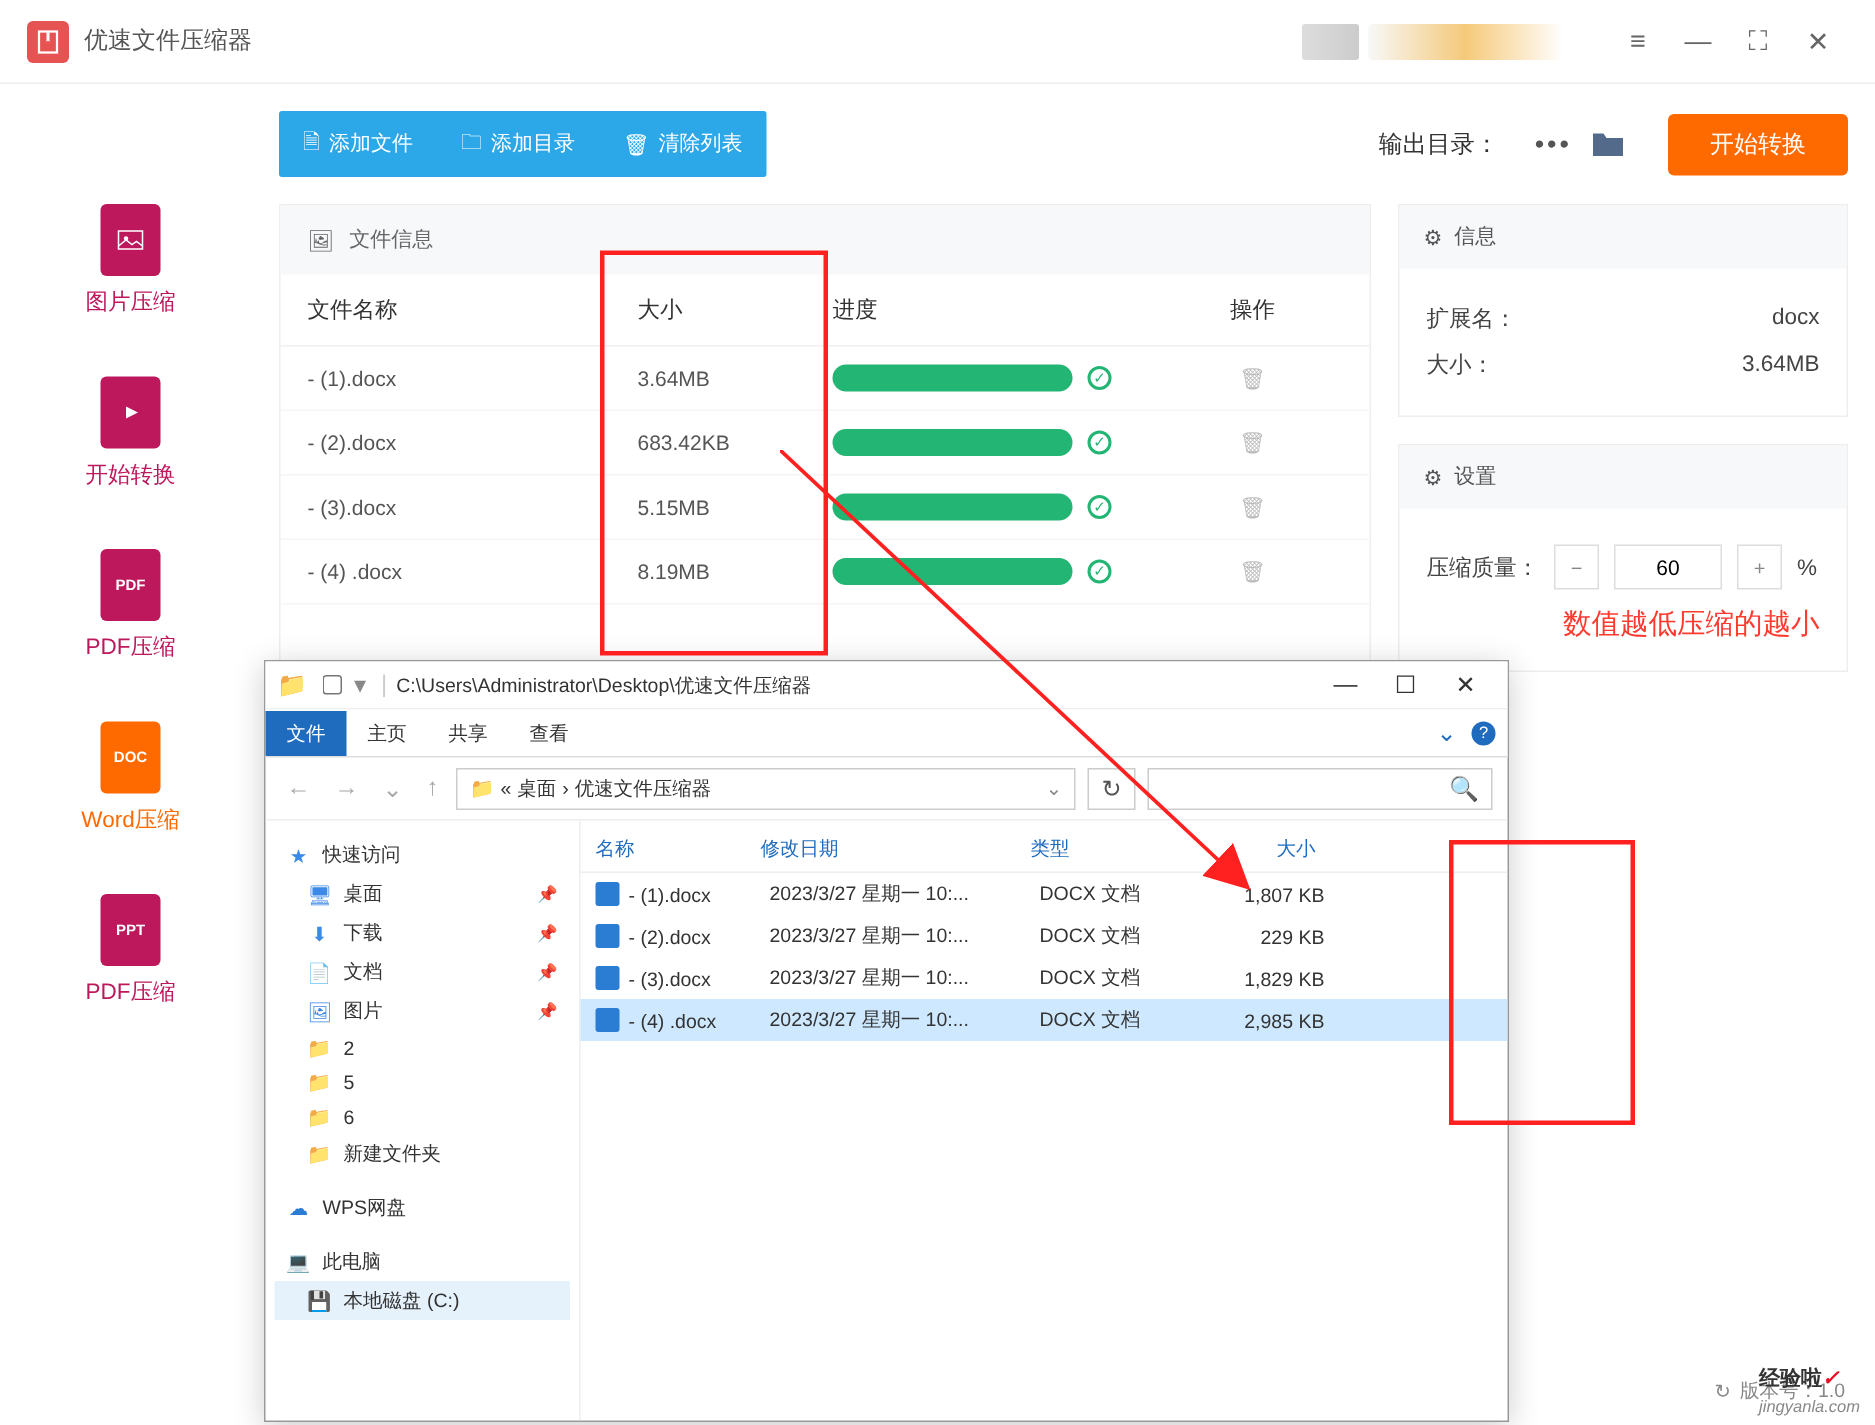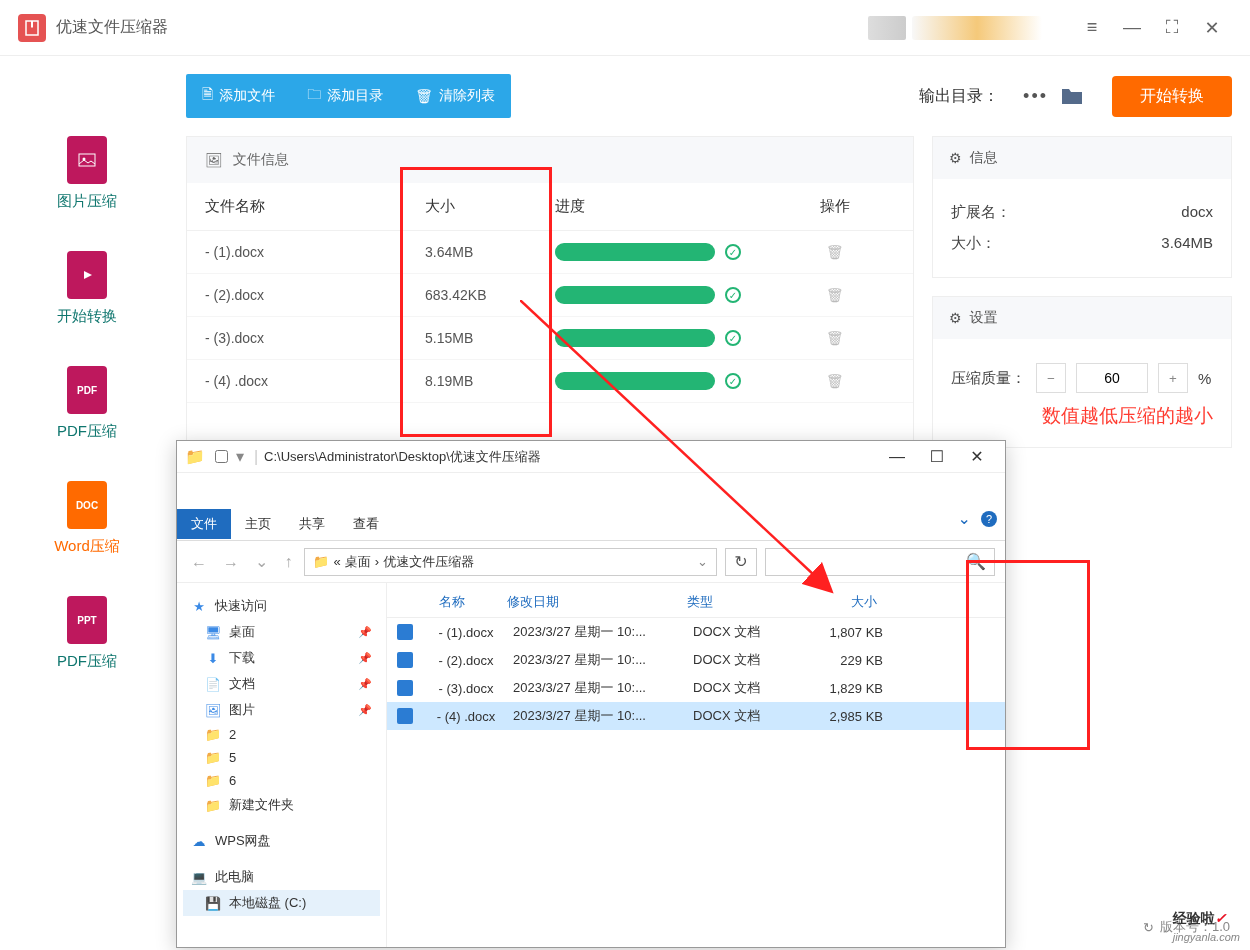--- a/index.html
+++ b/index.html
@@ -11,21 +11,21 @@
 .app-title { font-size: 16px; color: #555; flex: 0 0 auto; }
 .titlebar-spacer { flex: 1; }
 .titlebar-avatar { width: 38px; height: 24px; background: linear-gradient(90deg,#ddd,#ccc); border-radius: 2px; margin-right: 6px; }
 .titlebar-userbox { width: 130px; height: 24px; background: linear-gradient(90deg,#f8f8f8,#f5c97a,#fff); border-radius: 3px; margin-right: 30px; }
 .win-btn { width: 40px; height: 40px; display: flex; align-items: center; justify-content: center; color: #666; cursor: pointer; font-size: 18px; }
 
 
 .sidebar { position: absolute; left: 0; top: 56px; width: 174px; bottom: 0; background: #fff; padding-top: 80px; }
 .side-item { display: flex; flex-direction: column; align-items: center; margin-bottom: 40px; cursor: pointer; }
 .side-icon { width: 40px; height: 48px; border-radius: 4px; display: flex; align-items: center; justify-content: center; color: #fff; font-size: 10px; font-weight: bold; margin-bottom: 8px; }
-.side-label { font-size: 15px; color: #0f766e; }
+.side-label { font-size: 15px; color: #be185d; }
 .side-item.active .side-label { color: #ff6a00; }
 .side-item.active .side-icon { background: #ff6a00 !important; }
 .icon-blue { background: #be185d; }
 
 
 .main { position: absolute; left: 174px; right: 0; top: 56px; bottom: 0; padding: 18px 18px 0 12px; }
 .toolbar { display: flex; align-items: center; margin-bottom: 18px; }
 .btn-group { display: flex; background: #2ca7e8; border-radius: 2px; overflow: hidden; }
 .btn-group button { background: transparent; border: none; color: #fff; padding: 10px 16px; font-size: 14px; cursor: pointer; display: flex; align-items: center; gap: 6px; }
 .toolbar-spacer { flex: 1; }
@@ -61,38 +61,38 @@
 
 .red-box { position: absolute; border: 3px solid #ff2020; pointer-events: none; z-index: 50; }
 .arrow-svg { position: absolute; pointer-events: none; z-index: 51; }
 
 
 .explorer { position: absolute; left: 176px; top: 440px; width: 830px; height: 508px; background: #fff; border: 1px solid #999; box-shadow: 0 4px 20px rgba(0,0,0,0.2); z-index: 40; display: flex; flex-direction: column; }
 .exp-titlebar { height: 32px; display: flex; align-items: center; padding: 0 8px; background: #fff; border-bottom: 1px solid #eee; }
 .exp-titlebar .folder-ic { color: #e8a33d; margin-right: 6px; }
 .exp-path-txt { font-size: 13px; color: #333; flex: 1; }
 .exp-winbtn { width: 40px; text-align: center; color: #333; cursor: pointer; }
-.exp-ribbon { height: 32px; background: #fff; display: flex; align-items: flex-start; border-bottom: 1px solid #ddd; margin-top: 36px; }
+.exp-ribbon { height: 32px; background: #fff; display: flex; align-items: center; border-bottom: 1px solid #ddd; }
 .exp-tab { padding: 6px 14px; font-size: 13px; color: #333; cursor: pointer; }
 .exp-tab.file { background: #1f6cbf; color: #fff; }
 .exp-ribbon-right { margin-left: auto; display: flex; align-items: center; padding-right: 8px; gap: 10px; color: #1f6cbf; }
 .exp-nav { height: 42px; display: flex; align-items: center; padding: 0 10px; gap: 8px; border-bottom: 1px solid #eee; }
 .exp-nav-arrow { color: #aaa; font-size: 16px; padding: 0 4px; }
 .exp-addr { flex: 1; border: 1px solid #ccc; height: 28px; display: flex; align-items: center; padding: 0 8px; font-size: 13px; color: #333; gap: 4px; }
 .exp-refresh { border: 1px solid #ccc; width: 32px; height: 28px; display: flex; align-items: center; justify-content: center; color: #555; }
 .exp-search { border: 1px solid #ccc; width: 230px; height: 28px; display: flex; align-items: center; justify-content: flex-end; padding: 0 8px; color: #888; }
 .exp-body { flex: 1; display: flex; overflow: hidden; }
 .exp-tree { width: 210px; border-right: 1px solid #eee; padding: 10px 6px; font-size: 13px; color: #333; overflow: auto; }
 .tree-item { display: flex; align-items: center; padding: 4px 8px; gap: 8px; cursor: pointer; }
 .tree-item .pin { margin-left: auto; color: #aaa; font-size: 11px; }
 .tree-ic { width: 16px; text-align: center; }
 .tree-item.selected { background: #e5f1fb; }
 .exp-files { flex: 1; padding: 4px 0; font-size: 13px; }
 .exp-cols { display: flex; padding: 6px 10px; color: #1f6cbf; border-bottom: 1px solid #eee; font-size: 13px; }
-.fc-name { width: 110px; text-align: center; }
+.fc-name { width: 110px; }
 .fc-date { width: 180px; }
 .fc-type { width: 110px; }
 .fc-size { width: 80px; text-align: right; }
 .exp-frow { display: flex; padding: 5px 10px; align-items: center; color: #333; }
 .exp-frow.selected { background: #cde8ff; }
 .file-ic { width: 16px; height: 16px; background: #2b7cd3; border-radius: 2px; margin-right: 6px; display: inline-block; }
 
 .footer { position: absolute; right: 20px; bottom: 14px; font-size: 13px; color: #888; display: flex; align-items: center; gap: 6px; }
 .watermark { position: absolute; right: 10px; bottom: 6px; z-index: 100; font-size: 14px; color: #888; font-style: italic; }
 .watermark b { color: #333; font-style: normal; }

